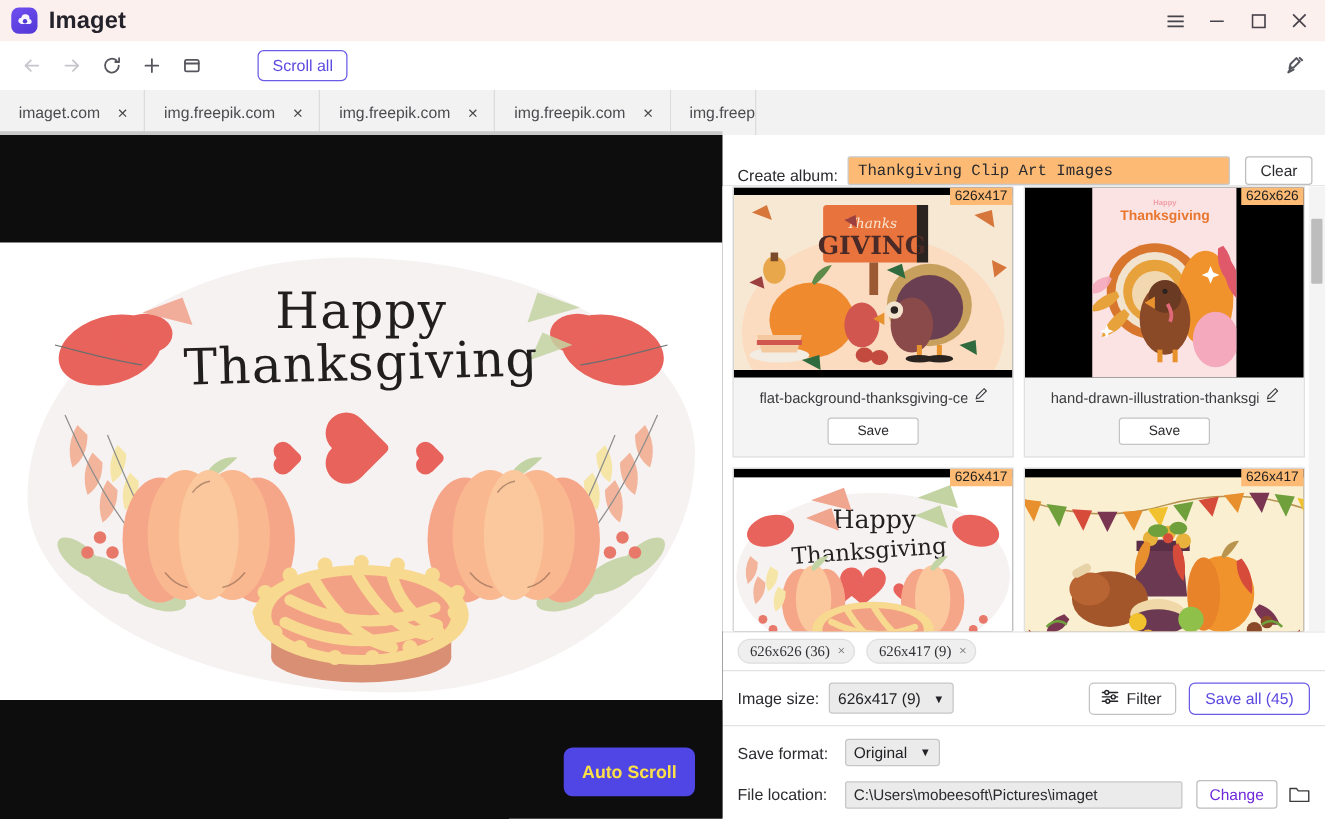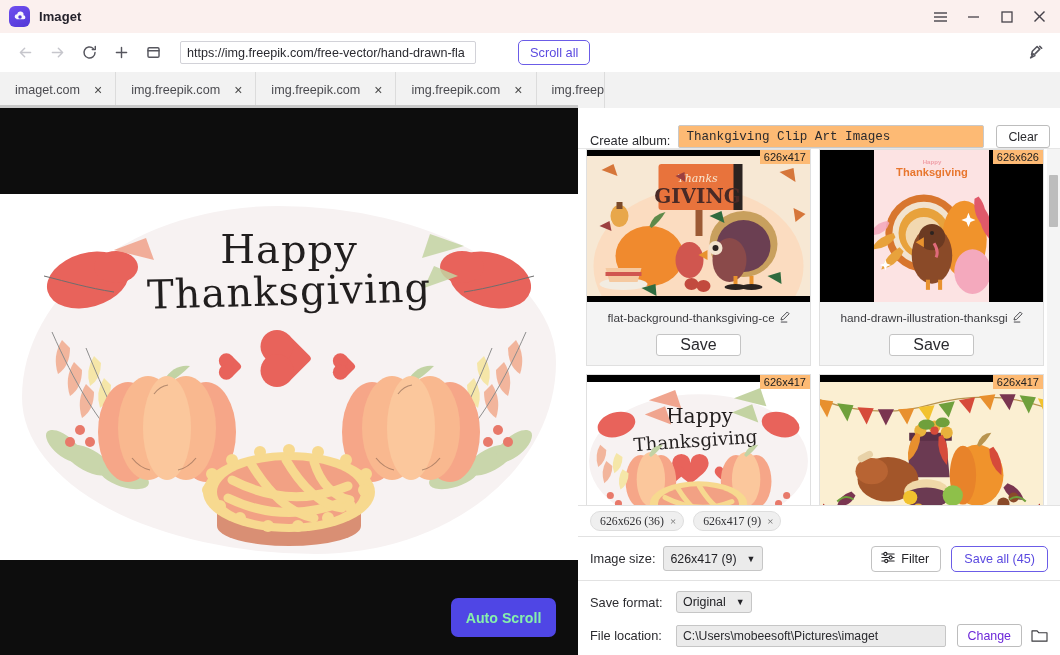--- a/index.html
+++ b/index.html
@@ -16,21 +16,21 @@
   .titlebar {
     height: 33px; background: #fbf0ee; display: flex; align-items: center;
     padding: 0 4px 0 9px; flex: 0 0 33px; position: relative;
   }
   .logo-box {
     width: 21px; height: 21px; border-radius: 6px;
     background: linear-gradient(150deg,#6f4ff0,#5238d6);
     display: flex; align-items: center; justify-content: center;
     flex: 0 0 21px;
   }
-  .app-title { font-size: 13px; font-weight: bold; color: #24222b; margin-left: 9px; letter-spacing: .1px; }
+  .app-title { font-size: 19px; font-weight: bold; color: #24222b; margin-left: 9px; letter-spacing: .1px; }
   .win-btns { margin-left: auto; display: flex; align-items: center; }
   .win-btn {
     width: 33px; height: 31px; display: flex; align-items: center; justify-content: center;
     color: #3a3a3a;
   }
   .win-btn svg { display: block; }
 
   
   .toolbar {
     height: 39px; flex: 0 0 39px; background: #fff; display: flex; align-items: center;
@@ -116,21 +116,21 @@
   }
   .pumpkin.left { left: 92px; } .pumpkin.right { right: 92px; }
   .pie {
     position: absolute; left: 50%; transform: translateX(-50%); bottom: 18px;
     width: 202px; height: 120px;
   }
   .leafy { position: absolute; }
   .preview-bottom-bar { position: absolute; left:0; right:0; bottom:0; height:95px; background:#0d0d0d; }
   .auto-scroll {
     position: absolute; right: 22px; bottom: 18px; width: 105px; height: 39px;
-    background: #4f46e5; color: #86efac; border: none; border-radius: 7px;
+    background: #4f46e5; color: #fde047; border: none; border-radius: 7px;
     font-size: 14.2px; font-weight: bold; display: flex; align-items: center; justify-content: center;
   }
 
   
   .panel { flex: 1 1 auto; display: flex; flex-direction: column; background: #fff; min-width: 0; }
   .album-row {
     height: 41px; flex: 0 0 41px; display: flex; align-items: flex-end;
     padding: 0 10px 0 12px; background: #fff; border-bottom: 1px solid #e6e6e6;
   }
   .album-label { font-size: 12.8px; color: #2b2b2f; margin-right: 8px; white-space: nowrap; }
@@ -160,21 +160,21 @@
   .card-meta { padding: 7px 8px 0; }
   .fname-row { display: flex; align-items: center; justify-content: center; }
   .fname {
     font-size: 11.8px; color: #3b3b3f; white-space: nowrap; overflow: hidden;
     text-overflow: clip; max-width: 166px;
   }
   .pencil { margin-left: 5px; flex: 0 0 auto; }
   .btn-save {
     display: block; margin: 7px auto 9px; height: 22px; padding: 0 23px;
     background: #fff; border: 1px solid #c4c4c4; border-radius: 3px;
-    font-size: 16px; color: #2b2b2f;
+    font-size: 11px; color: #2b2b2f;
   }
 
   .chips-row {
     flex: 0 0 31px; display: flex; align-items: center; gap: 9px;
     padding: 0 12px; border-top: 1px solid #e2e2e2; background: #fff;
   }
   .chip {
     display: inline-flex; align-items: center; height: 20px; padding: 0 7px 0 9px;
     background: #efefef; border: 1px solid #dedede; border-radius: 11px;
     font-size: 11.8px; color: #2f2f33; font-family: Liberation Serif, serif;
@@ -292,23 +292,20 @@
     <div class="tb-ico">
       <svg width="17" height="17" viewBox="0 0 20 20">
           <path d="M10 4v12M4 10h12"></path>
         </svg>
     </div>
     <div class="tb-ico">
       <svg width="17" height="17" viewBox="0 0 20 20">
           <rect x="3.5" y="4.5" width="13" height="11" rx="1.5"></rect>
           <line x1="3.5" y1="8" x2="16.5" y2="8"></line>
         </svg>
-    </div>
-    <div class="urlbar">
-      <span placeholder="Enter URL">https://img.freepik.com/free-vector/hand-drawn-fla</span>
     </div>
     <button class="btn-scroll-all">Scroll all</button>
     <div class="tb-right">
       <div class="tb-ico">
         <svg width="19" height="19" viewBox="0 0 20 20">
             <path d="M14.5 3.5l2 2"></path>
             <path d="M13.5 5.5l1 1-5 5-3.6.8.8-3.6 5-5 1 1"></path>
             <path d="M7.5 11.5l-2.6 4.2 4.4-2.4"></path>
           </svg>
       </div>

